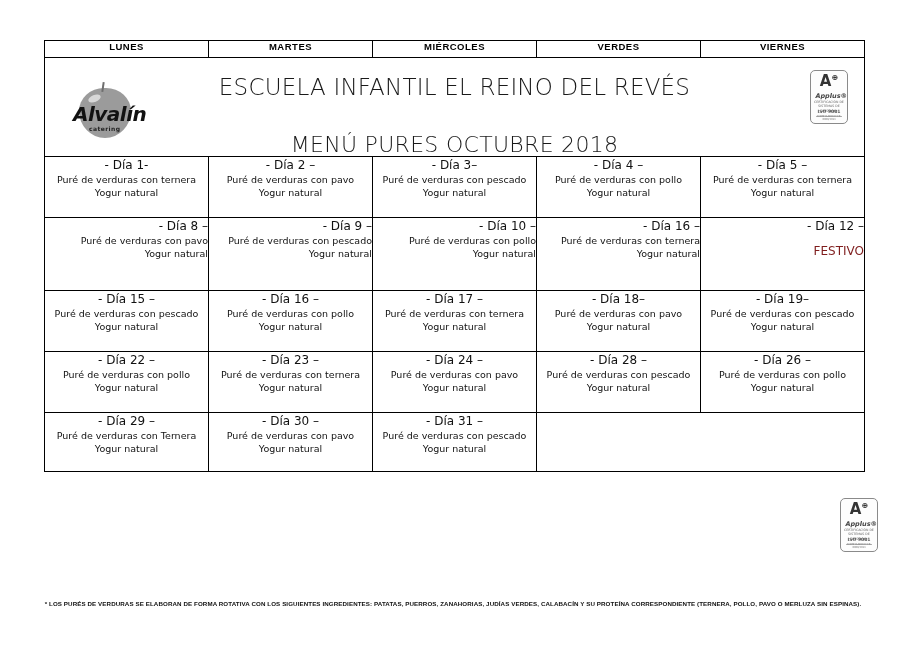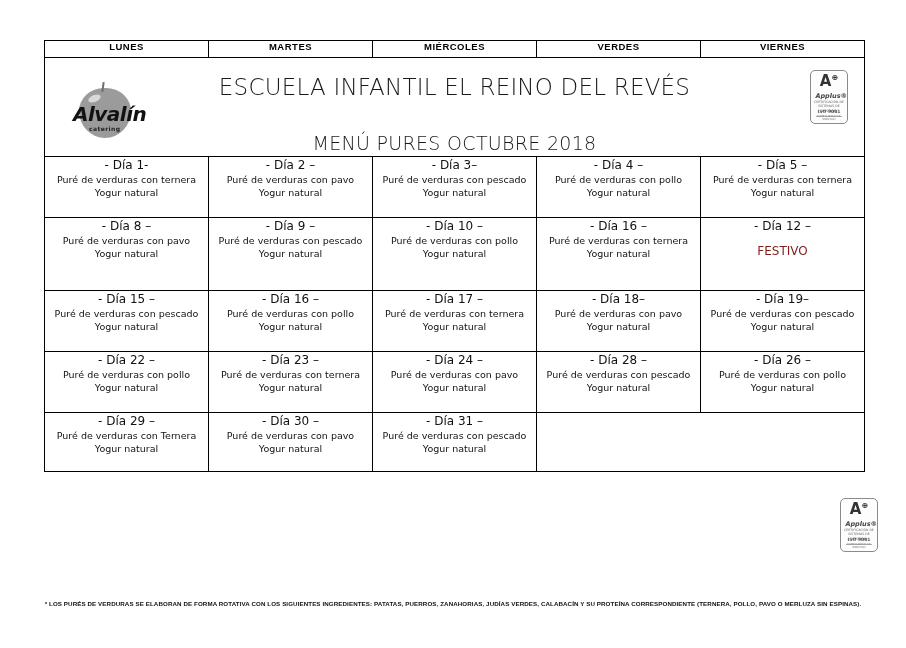--- a/index.html
+++ b/index.html
@@ -68,21 +68,21 @@
     letter-spacing: 0.2px;
     font-family: "DejaVu Sans", sans-serif;
     color: #1a1a1a;
   }
   .menu-title {
     position: absolute;
     left: 0;
     right: 0;
     top: 74px;
     text-align: center;
-    font-size: 19px;
+    font-size: 22px;
     font-weight: 300;
     letter-spacing: 0.3px;
     font-family: "DejaVu Sans", sans-serif;
     color: #1a1a1a;
   }
 
   
   .logo {
     position: absolute;
     left: 22px;
@@ -242,21 +242,21 @@
     font-size: 9.5px;
     color: #111;
     line-height: 1.35;
   }
   .festivo {
     font-size: 12px;
     color: #7f1d1d;
     margin-top: 10px;
     font-family: "DejaVu Sans", sans-serif;
   }
-  .r2 { height: 72px; }
+  .r2 { height: 72px; text-align: right; }
   .r5 { height: 58px; }
 
   
   .allergen-note {
     position: absolute;
     left: 0;
     right: 0;
     top: 468px;
     text-align: center;
     font-size: 9.5px;

